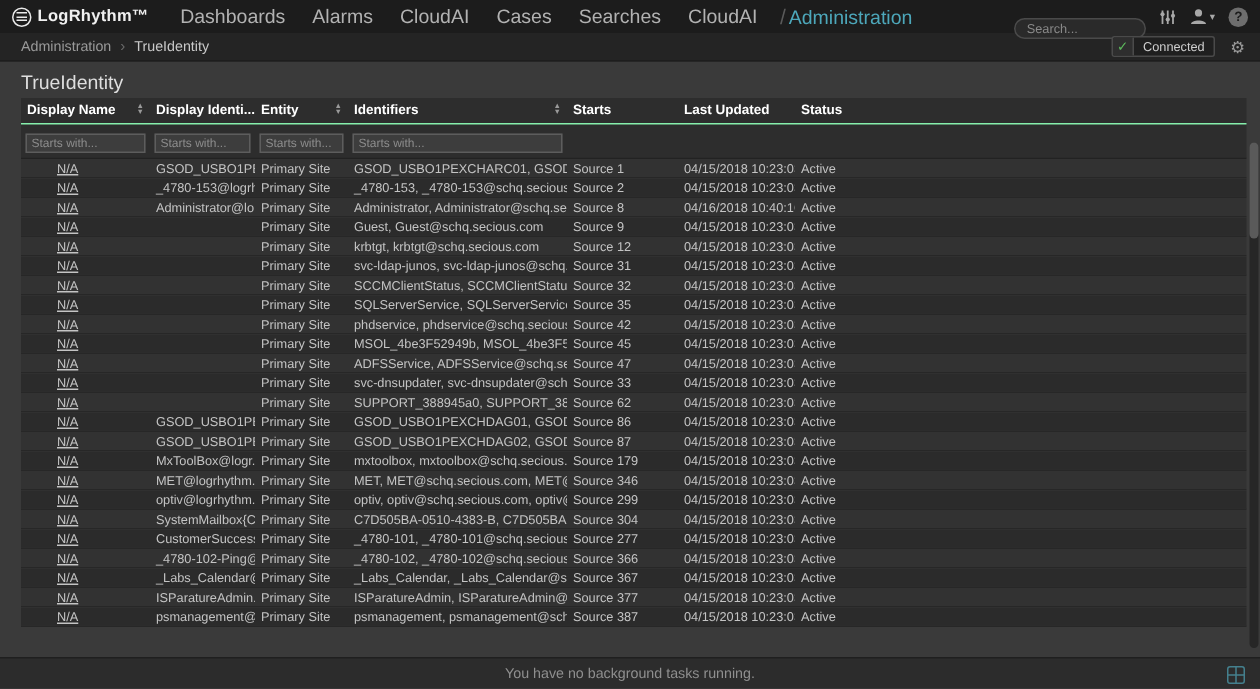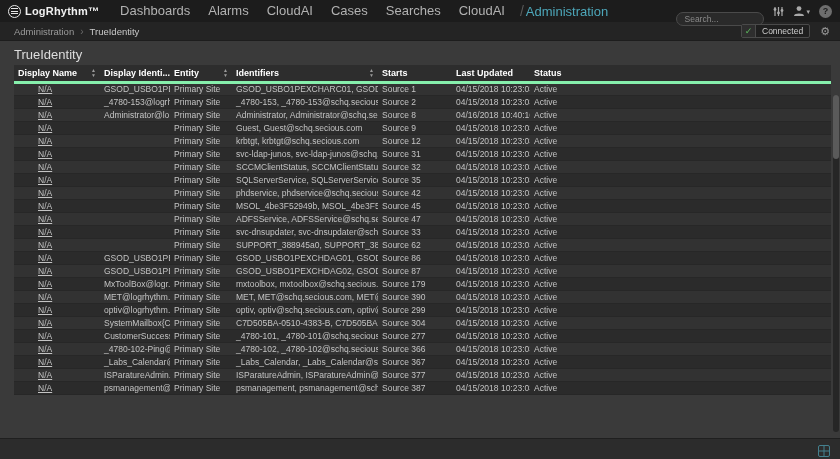--- a/index.html
+++ b/index.html
@@ -39,21 +39,21 @@
   .connected .lbl { color:#cfcfcf; font-size:8.5px; padding:0 6px; }
   .gear { color:#9a9a9a; font-size:11px; cursor:pointer; }
 
   
   .main { padding:6px 9px 0 14px; }
   .page-title { color:#dedede; font-size:13px; font-weight:400; margin-bottom:3px; }
   .subtitle { color:#9e9e9e; font-size:9px; margin-bottom:6px; }
 
   table { width:100%; border-collapse:collapse; table-layout:fixed; }
   thead th { background:#2d2d2d; color:#fff; font-size:9px; font-weight:bold; text-align:left;
-    padding:0 4px; height:17px; border-bottom:3px solid #86efac; overflow:hidden; white-space:nowrap; cursor:pointer; }
+    padding:0 4px; height:17px; border-bottom:1px solid #86efac; overflow:hidden; white-space:nowrap; cursor:pointer; }
   .th-inner { display:flex; align-items:center; justify-content:space-between; }
   .sort { display:inline-flex; flex-direction:column; line-height:4.5px; font-size:5px; color:#9a9a9a; margin-left:3px; }
   .filter-row td { background:#2d2d2d; padding:2px 3px; height:18px; border-bottom:1px solid #222; }
   .filter-input { width:100%; height:13px; background:#3d3d3d; border:1px solid #5d5d5d;
     color:#bbb; font-size:8px; padding:0 3px; outline:none; font-family:inherit; }
   .filter-input::placeholder { color:#8d8d8d; }
   tbody tr { background:#323232; }
   tbody tr.alt { background:#2b2b2b; }
   tbody td { color:#c4c4c4; font-size:8.5px; height:13px; padding:0 4px;
     white-space:nowrap; overflow:hidden; border-bottom:1px solid #272727; }
@@ -172,20 +172,29 @@
               <span class="sort">
                 <span>▲</span>
                 <span>▼</span>
               </span>
             </span>
           </th>
         <th><span>Starts</span></th>
         <th><span>Last Updated</span></th>
         <th><span>Status</span></th>
       </tr>
+      <tr class="filter-row">
+        <td><input class="filter-input" type="text" placeholder="Starts with..." style=""></td>
+        <td><input class="filter-input" type="text" placeholder="Starts with..." style=""></td>
+        <td><input class="filter-input" type="text" placeholder="Starts with..." style=""></td>
+        <td><input class="filter-input" type="text" placeholder="Starts with..." style=""></td>
+        <td></td>
+          <td></td>
+          <td></td>
+      </tr>
     </thead>
     <tbody>
 
         <tr>
           <td><a class="na-link">N/A</a></td>
           <td>GSOD_USBO1PEX...</td>
           <td>Primary Site</td>
           <td>GSOD_USBO1PEXCHARC01, GSOD_USBO1P...</td>
           <td>Source 1</td>
           <td>04/15/2018 10:23:03 pm</td>
@@ -340,21 +349,21 @@
           <td>Source 179</td>
           <td>04/15/2018 10:23:03 pm</td>
           <td>Active</td>
         </tr>
 
         <tr>
           <td><a class="na-link">N/A</a></td>
           <td>MET@logrhythm....</td>
           <td>Primary Site</td>
           <td>MET, MET@schq.secious.com, MET@logrhyt...</td>
-          <td>Source 390</td>
+          <td>Source 346</td>
           <td>04/15/2018 10:23:03 pm</td>
           <td>Active</td>
         </tr>
 
         <tr class="alt">
           <td><a class="na-link">N/A</a></td>
           <td>optiv@logrhythm...</td>
           <td>Primary Site</td>
           <td>optiv, optiv@schq.secious.com, optiv@logrh...</td>
           <td>Source 299</td>
@@ -423,20 +432,21 @@
         </tr>
       </tbody>
   </table>
 </main>
 
 <div class="vscroll">
   <div class="thumb"></div>
 </div>
 
 <footer class="footer">
+  <span class="footer-msg">You have no background tasks running.</span>
   <span class="footer-icon">
     <svg width="12" height="12" viewBox="0 0 12 12">
         <rect x="0.5" y="0.5" width="11" height="11" rx="1.5" fill="none" stroke="#44808e"></rect>
         <line x1="0.5" y1="6" x2="11.5" y2="6" stroke="#44808e"></line>
         <line x1="6" y1="0.5" x2="6" y2="11.5" stroke="#44808e"></line>
       </svg>
   </span>
 </footer>
 
 </body></html>

